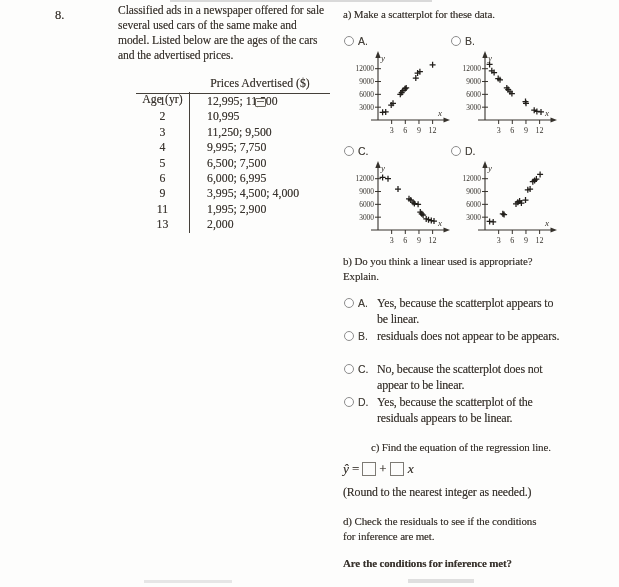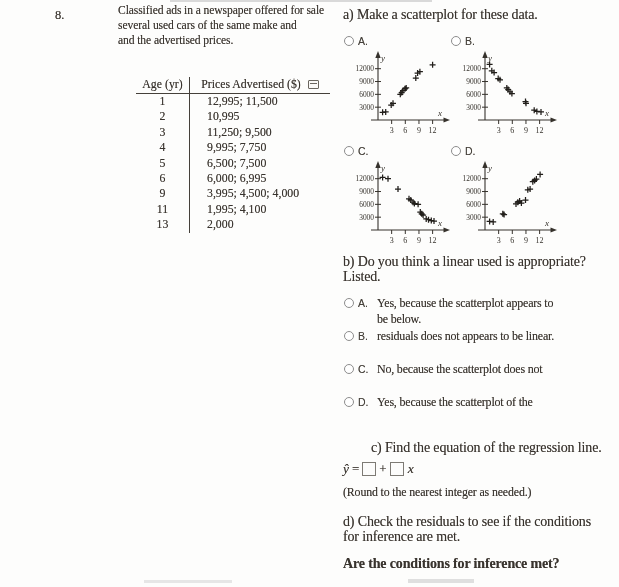--- a/index.html
+++ b/index.html
@@ -10,29 +10,29 @@
     overflow:hidden;
   }
   .abs{position:absolute;}
   .qnum{font-size:12.5px;}
   .stmt{font-size:11.6px; line-height:14.9px; letter-spacing:-0.1px; width:226px;}
   
   .htable{font-size:11.8px;}
   .thead,.trow{display:grid; grid-template-columns:54px 140px;}
   .thead{border-bottom:1.2px solid #45403a; height:17px; align-items:end;}
   .th1{border-right:1.2px solid #45403a; text-align:center; padding-bottom:1px;}
-  .th2{display:flex; align-items:center; justify-content:center; gap:7px; padding-bottom:1px;}
+  .th2{display:flex; align-items:center; justify-content:center; gap:7px; padding-bottom:1px;flex-direction:column;}
   .trow{height:15.4px; align-items:center;}
   .age-cell{border-right:1.2px solid #45403a; text-align:center; height:100%; line-height:15.4px;}
   .price-cell{padding-left:17px; line-height:15.4px;}
   .copy-icon{position:relative; display:inline-block; width:11px; height:9px;
     border:1.2px solid #6a665f; border-radius:1px; background:#faf9f7; box-sizing:border-box; cursor:pointer;}
   .ci-inner{position:absolute; left:1px; right:1px; top:1.6px; height:1.2px; background:#6a665f;}
   
-  .prompt{font-size:14px; line-height:15px; letter-spacing:-0.15px;}
+  .prompt{font-size:11px; line-height:15px; letter-spacing:-0.15px;}
   .radio{display:inline-block; width:10px; height:10px; border:1.2px solid #8d8d8d;
     border-radius:50%; background:#fff; box-sizing:border-box; flex:0 0 auto; cursor:pointer;}
   .opt-letter{font-family:"Liberation Sans", sans-serif; font-size:10.5px; color:#46423c;}
   .plot-opt{position:absolute; width:110px;}
   .opt-head{display:flex; align-items:center; gap:4px; height:12px; cursor:pointer;}
   .plot-box{margin-top:1px; margin-left:2px;}
   .b-row{position:absolute; left:344px; display:flex; align-items:flex-start; gap:4px; cursor:pointer;}
   .b-row .radio{margin-top:2px;}
   .b-row .opt-letter{margin-top:1px; width:15px;}
   .b-text{font-size:12px; line-height:15.5px; letter-spacing:-0.2px; width:220px;}
@@ -54,20 +54,21 @@
 
   <div class="artifact" style="left:170px;top:0;width:262px;height:2px;background:#d9d9d9;"></div>
   <div class="artifact" style="left:144px;top:580px;width:88px;height:3px;background:#e6e6e6;"></div>
   <div class="artifact" style="left:408px;top:579px;width:66px;height:4px;background:#dfdfdf;"></div>
 
   <div class="abs qnum" style="left:55px;top:8px;">8.</div>
 
   <div class="abs stmt" style="left:118px;top:4px;">
     <div>Classified ads in a newspaper offered for sale</div>
     <div>several used cars of the same make and</div>
+    <div>model. Listed below are the ages of the cars</div>
     <div>and the advertised prices.</div>
   </div>
 
   <div class="abs htable" style="left:136px;top:76px;">
     <div class="thead">
       <div class="th1">Age (yr)</div>
       <div class="th2">
         <span>Prices Advertised ($)</span>
         <span class="copy-icon">
             <span class="ci-inner"></span>
@@ -98,21 +99,21 @@
         <div class="trow">
           <div class="age-cell">6</div>
           <div class="price-cell">6,000; 6,995</div>
         </div>
         <div class="trow">
           <div class="age-cell">9</div>
           <div class="price-cell">3,995; 4,500; 4,000</div>
         </div>
         <div class="trow">
           <div class="age-cell">11</div>
-          <div class="price-cell">1,995; 4,100</div>
+          <div class="price-cell">1,995; 2,900</div>
         </div>
         <div class="trow">
           <div class="age-cell">13</div>
           <div class="price-cell">2,000</div>
         </div>
       </div>
   </div>
 
   <div class="abs prompt" style="left:343px;top:7px;">a) Make a scatterplot for these data.</div>
 
@@ -236,50 +237,52 @@
           <line x1="72.9655172413793" y1="72" x2="72.9655172413793" y2="76" stroke="#36322c" stroke-width="1"></line>
           <text x="72.9655172413793" y="84.5" font-size="8" text-anchor="middle" fill="#36322c" font-family="Liberation Serif, serif">9</text>
           <line x1="86.62068965517241" y1="72" x2="86.62068965517241" y2="76" stroke="#36322c" stroke-width="1"></line>
           <text x="86.62068965517241" y="84.5" font-size="8" text-anchor="middle" fill="#36322c" font-family="Liberation Serif, serif">12</text>
           <path d="M33.6,63.4L39.6,63.4M36.6,60.4L36.6,66.4M37.2,63.9L43.2,63.9M40.2,60.9L40.2,66.9M46.8,55.8L52.8,55.8M49.8,52.8L49.8,58.8M48.1,56.6L54.1,56.6M51.1,53.6L51.1,59.6M60.0,45.9L66.0,45.9M63.0,42.9L63.0,48.9M61.8,44.2L67.8,44.2M64.8,41.2L64.8,47.2M63.6,42.9L69.6,42.9M66.6,39.9L66.6,45.9M65.4,45.1L71.4,45.1M68.4,42.1L68.4,48.1M69.5,42.1L75.5,42.1M72.5,39.1L72.5,45.1M71.8,31.8L77.8,31.8M74.8,28.8L74.8,34.8M74.1,31.0L80.1,31.0M77.1,28.0L77.1,34.0M76.8,23.7L82.8,23.7M79.8,20.7L79.8,26.7M78.6,22.4L84.6,22.4M81.6,19.4L81.6,25.4M80.4,21.1L86.4,21.1M83.4,18.1L83.4,24.1M84.1,16.4L90.1,16.4M87.1,13.4L87.1,19.4" stroke="#211e1a" stroke-width="1.25" fill="none"></path>
         </svg></div>
   </div>
 
   <div class="abs prompt" style="left:343px;top:254px;">
     <div>b) Do you think a linear used is appropriate?</div>
-    <div>Listed.</div>
+    <div>Explain.</div>
   </div>
 
   <div class="b-row" style="top:296px;">
     <span class="radio"></span>
     <span class="opt-letter">A.</span>
     <span class="b-text">
       <div>Yes, because the scatterplot appears to</div>
-      <div>be below.</div>
+      <div>be linear.</div>
     </span>
   </div>
   <div class="b-row" style="top:329px;">
     <span class="radio"></span>
     <span class="opt-letter">B.</span>
     <span class="b-text">
-      <div>residuals does not appears to be linear.</div>
+      <div>residuals does not appear to be appears.</div>
     </span>
   </div>
   <div class="b-row" style="top:362px;">
     <span class="radio"></span>
     <span class="opt-letter">C.</span>
     <span class="b-text">
       <div>No, because the scatterplot does not</div>
+      <div>appear to be linear.</div>
     </span>
   </div>
   <div class="b-row" style="top:395px;">
     <span class="radio"></span>
     <span class="opt-letter">D.</span>
     <span class="b-text">
       <div>Yes, because the scatterplot of the</div>
+      <div>residuals appears to be linear.</div>
     </span>
   </div>
 
   <div class="abs prompt" style="left:343px;top:440px;margin-left:28px;">c) Find the equation of the regression line.</div>
 
   <div class="abs equation" style="left:343px;top:461px;">
     <span class="mvar">ŷ</span>
     <span>=</span>
     <span class="ansbox"></span>
     <span>+</span>

